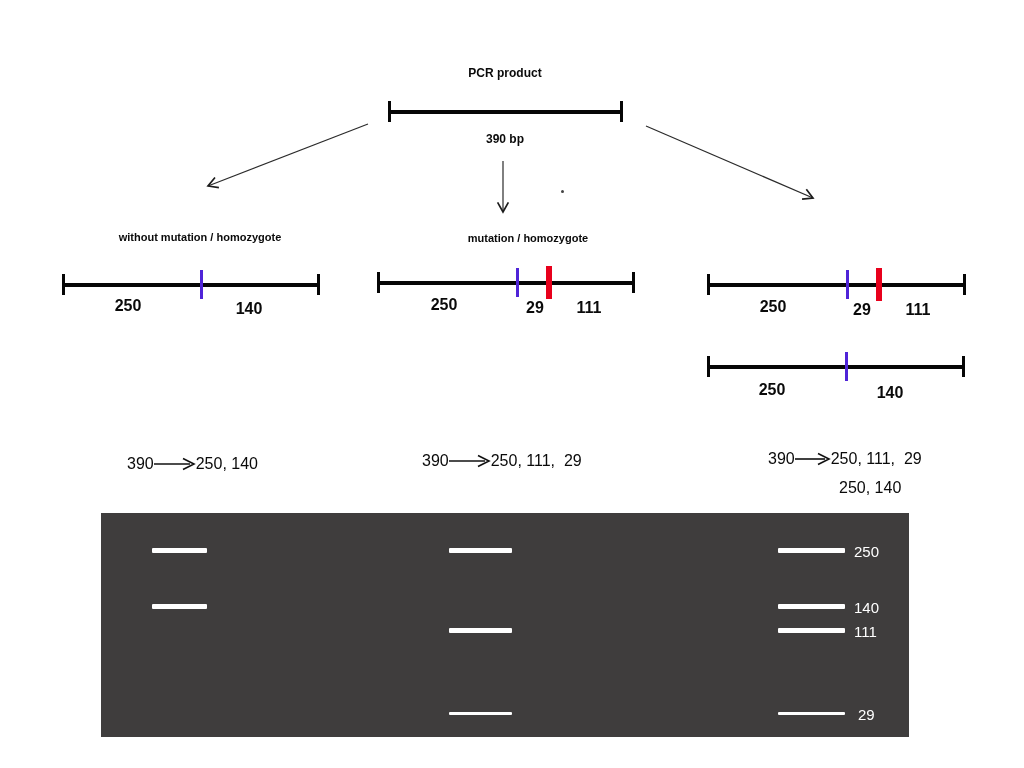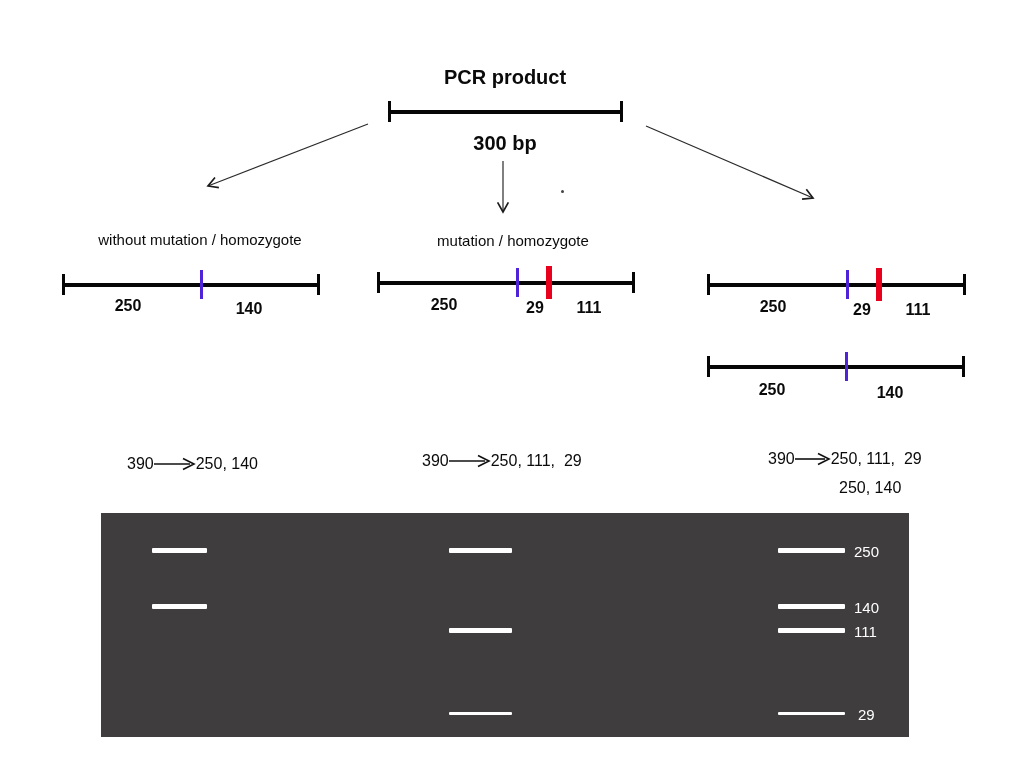--- a/index.html
+++ b/index.html
@@ -1,22 +1,22 @@
 <!DOCTYPE html>
 <html><head>
 <meta charset="utf-8">
 <style>
   html,body { margin:0; padding:0; background:#ffffff; }
   .page {
     position:relative; width:1024px; height:768px; background:#ffffff;
     font-family:"Liberation Sans", sans-serif; color:#0a0a0a; overflow:hidden;
   }
   .abs { position:absolute; }
-  .title { font-weight:normal; font-size:15px; text-align:center; white-space:nowrap; }
-  .big-label { font-weight:bold; font-size:20px; text-align:center; white-space:nowrap; }
+  .title { font-weight:bold; font-size:11px; text-align:center; white-space:nowrap; }
+  .big-label { font-weight:bold; font-size:12px; text-align:center; white-space:nowrap; }
 
   
   .frag-rule { position:absolute; background:#060606; height:4px; }
   .end-tick  { position:absolute; background:#060606; width:3px; height:21px; }
   .cut-blue  { position:absolute; background:#4f24d8; width:3px; height:29px; }
   .cut-red   { position:absolute; background:#e8001c; width:6px; height:33px; }
   .seg-label { position:absolute; font-weight:bold; font-size:16px; text-align:center; width:60px; white-space:nowrap; }
 
   
   .conv-row { position:absolute; display:flex; align-items:center; 
@@ -40,36 +40,36 @@
 </style>
 </head>
 <body>
 
 <div class="page">
 
   <div class="abs big-label" style="left:405px; top:66px; width:200px;">PCR product</div>
   <div class="frag-rule" style="left:388px; top:110px; width:235px;"></div>
   <div class="end-tick" style="left:388px; top:101px;"></div>
   <div class="end-tick" style="left:620px; top:101px;"></div>
-  <div class="abs big-label" style="left:405px; top:132px; width:200px;">300 bp</div>
+  <div class="abs big-label" style="left:405px; top:132px; width:200px;">390 bp</div>
 
   <svg class="overlay" width="1024" height="768" viewBox="0 0 1024 768">
     <defs>
       <marker id="ah" markerWidth="12" markerHeight="12" viewBox="0 0 12 12" refX="10" refY="6" orient="auto">
         <path d="M2,1.5 L10,6 L2,10.5" fill="none" stroke="#1c1c1c" stroke-width="1.4"></path>
       </marker>
     </defs>
     <line x1="368" y1="124" x2="208" y2="186" marker-end="url(#ah)"></line>
     <line x1="503" y1="161" x2="503" y2="212" marker-end="url(#ah)"></line>
     <line x1="646" y1="126" x2="813" y2="198" marker-end="url(#ah)"></line>
   </svg>
   <div class="stray-dot"></div>
 
   <div class="abs title" style="left:50px; top:231px; width:300px;">without mutation / homozygote</div>
-  <div class="abs title" style="left:363px; top:232px; width:300px;">mutation / homozygote</div>
+  <div class="abs title" style="left:378px; top:232px; width:300px;">mutation / homozygote</div>
 
   <div>
     <div class="frag-rule" style="left:62px; top:283px; width:258px;"></div>
     <div class="end-tick" style="left:62px; top:274px;"></div>
     <div class="end-tick" style="left:317px; top:274px;"></div>
     <div class="cut-blue" style="left:200px; top:270px;"></div>
     <div class="seg-label" style="left:98px; top:297px;">250</div>
     <div class="seg-label" style="left:219px; top:300px;">140</div>
   </div>
 

